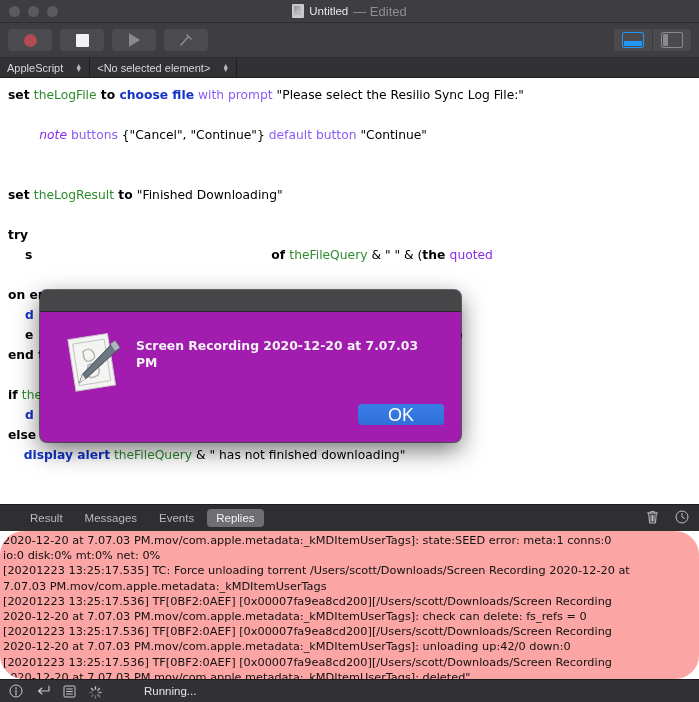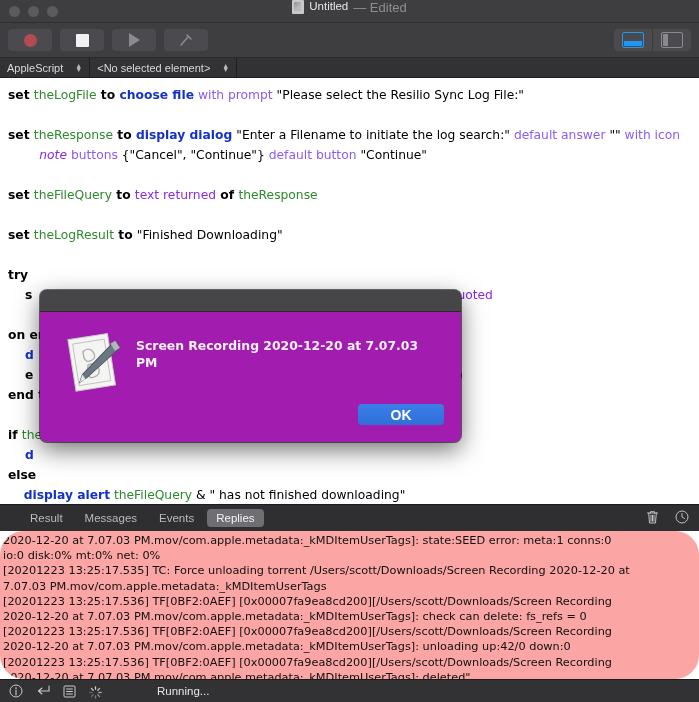--- a/index.html
+++ b/index.html
@@ -14,21 +14,21 @@
   
   .titlebar{
     height:22px;background:#3e3e41;
     display:flex;align-items:center;position:relative;flex:0 0 22px;
     border-bottom:1px solid #2d2d30;
   }
   .traffic{display:flex;gap:8px;padding-left:9px;align-items:center;}
   .dot{width:11px;height:11px;border-radius:50%;background:#5b5b5e;}
   .title-center{
     position:absolute;left:0;right:0;top:0;bottom:0;
-    display:flex;justify-content:center;gap:5px;
+    display:flex;align-items:center;justify-content:center;gap:5px;
     pointer-events:none;
   }
   .doc-ico{
     width:12px;height:14px;background:#c9c9cc;border-radius:1px;
     position:relative;display:inline-block;
   }
   .doc-ico:after{
     content:"";position:absolute;left:2px;top:2px;width:7px;height:9px;
     background:linear-gradient(135deg,#8e8e93 0%,#b8b8bd 60%);border-radius:1px;
   }
@@ -100,22 +100,22 @@
   .modal-head{height:21px;background:#464649;border-bottom:1px solid #2a2a2c;}
   .modal-body{display:flex;padding:12px 18px 0 18px;}
   .dlg-icon{width:72px;height:72px;flex:0 0 72px;position:relative;margin-top:4px;}
   .dlg-text{
     flex:1;color:#f2f2f4;font-size:12.4px;font-weight:bold;line-height:17px;
     padding-top:13px;padding-left:6px;font-family:"DejaVu Sans", sans-serif;
   }
   .ok-btn{
     position:absolute;right:17px;bottom:17px;width:86px;height:21px;
     background:linear-gradient(#3b7ee8,#2f6fd8);border-radius:4px;color:#fff;
-    font-size:14px;display:flex;align-items:center;justify-content:center;
-    border:none;font-family:"Liberation Sans",sans-serif;font-weight:bold;
+    font-size:18px;display:flex;align-items:center;justify-content:center;
+    border:none;font-family:"Liberation Sans",sans-serif;
   }
 
   
   .tabbar{
     flex:0 0 26px;height:26px;background:#2f2f31;display:flex;align-items:center;
     padding-left:21px;position:relative;border-top:1px solid #1c1c1e;
   }
   .tab{
     font-size:11.5px;color:#b9b9be;padding:3px 9px;border-radius:4px;margin-right:4px;
   }
@@ -127,21 +127,21 @@
     font-family:"DejaVu Sans", sans-serif;font-size:11.3px;line-height:15.2px;
     color:#111;padding:2px 4px 0 3px;white-space:pre-wrap;word-break:break-word;border-radius:24px;
   }
 
   
   .statusbar{
     flex:0 0 22px;height:22px;background:#323235;display:flex;align-items:center;
     gap:13px;padding-left:9px;border-top:1px solid #1c1c1e;
   }
   .sb-ico{color:#c9c9ce;font-size:12px;line-height:1;display:inline-flex;align-items:center;}
-  .status-txt{font-size:11.5px;color:#e4e4e8;margin-left:14px;padding-left:28px;}
+  .status-txt{font-size:11.5px;color:#e4e4e8;margin-left:1px;padding-left:28px;}
   .spinner{position:relative;width:13px;height:13px;display:inline-block;}
 </style>
 </head>
 <body>
 
 <div class="app">
 
   <div class="titlebar">
     <div class="traffic">
       <span class="dot"></span>
@@ -194,24 +194,22 @@
           <span>▲</span>
           <span>▼</span>
         </span>
     </div>
   </div>
 
   <div class="editor">
     <div id="code-host">
         <div class="ln"><span class="kw">set </span><span class="var">theLogFile</span><span class="kw"> to </span><span class="cmd">choose file</span><span class="par"> with prompt </span><span class="str">"Please select the Resilio Sync Log File:"</span></div>
         <div class="ln">&nbsp;</div>
-        <div class="ln"><span class="kw">set </span><span class="var">theResponse</span><span class="kw"> to </span><span class="cmd">display dialog</span><span class="str"> </span><span class="str">"Enter a Filename to initiate the log search:"</span><span class="par"> default answer </span><span class="str">""</span><span class="par"> with icon</span></div>
         <div class="ln"><span class="str">        </span><span class="refi">note</span><span class="par"> buttons </span><span class="str">{"Cancel", "Continue"}</span><span class="par"> default button </span><span class="str">"Continue"</span></div>
         <div class="ln">&nbsp;</div>
-        <div class="ln"><span class="kw">set </span><span class="var">theFileQuery</span><span class="kw"> to </span><span class="ref">text returned</span><span class="kw"> of </span><span class="var">theResponse</span></div>
         <div class="ln">&nbsp;</div>
         <div class="ln"><span class="kw">set </span><span class="var">theLogResult</span><span class="kw"> to </span><span class="str">"Finished Downloading"</span></div>
         <div class="ln">&nbsp;</div>
         <div class="ln"><span class="kw">try</span></div>
         <div class="ln"><span class="kw">    s</span><span class="str">                                                            </span><span class="kw"> of </span><span class="var">theFileQuery</span><span class="str"> &amp; " " &amp; (</span><span class="kw">the </span><span class="ref">quoted</span></div>
         <div class="ln">&nbsp;</div>
         <div class="ln"><span class="kw">on er</span></div>
         <div class="ln"><span class="cmd">    d</span></div>
         <div class="ln"><span class="kw">    e</span><span class="str">                                                        </span><span class="cmd">r</span><span class="str"> (</span><span class="kw">the </span><span class="ref">POSIX path</span><span class="kw"> of </span><span class="var">theLogFile</span><span class="str">)))</span></div>
         <div class="ln"><span class="kw">end t</span></div>

